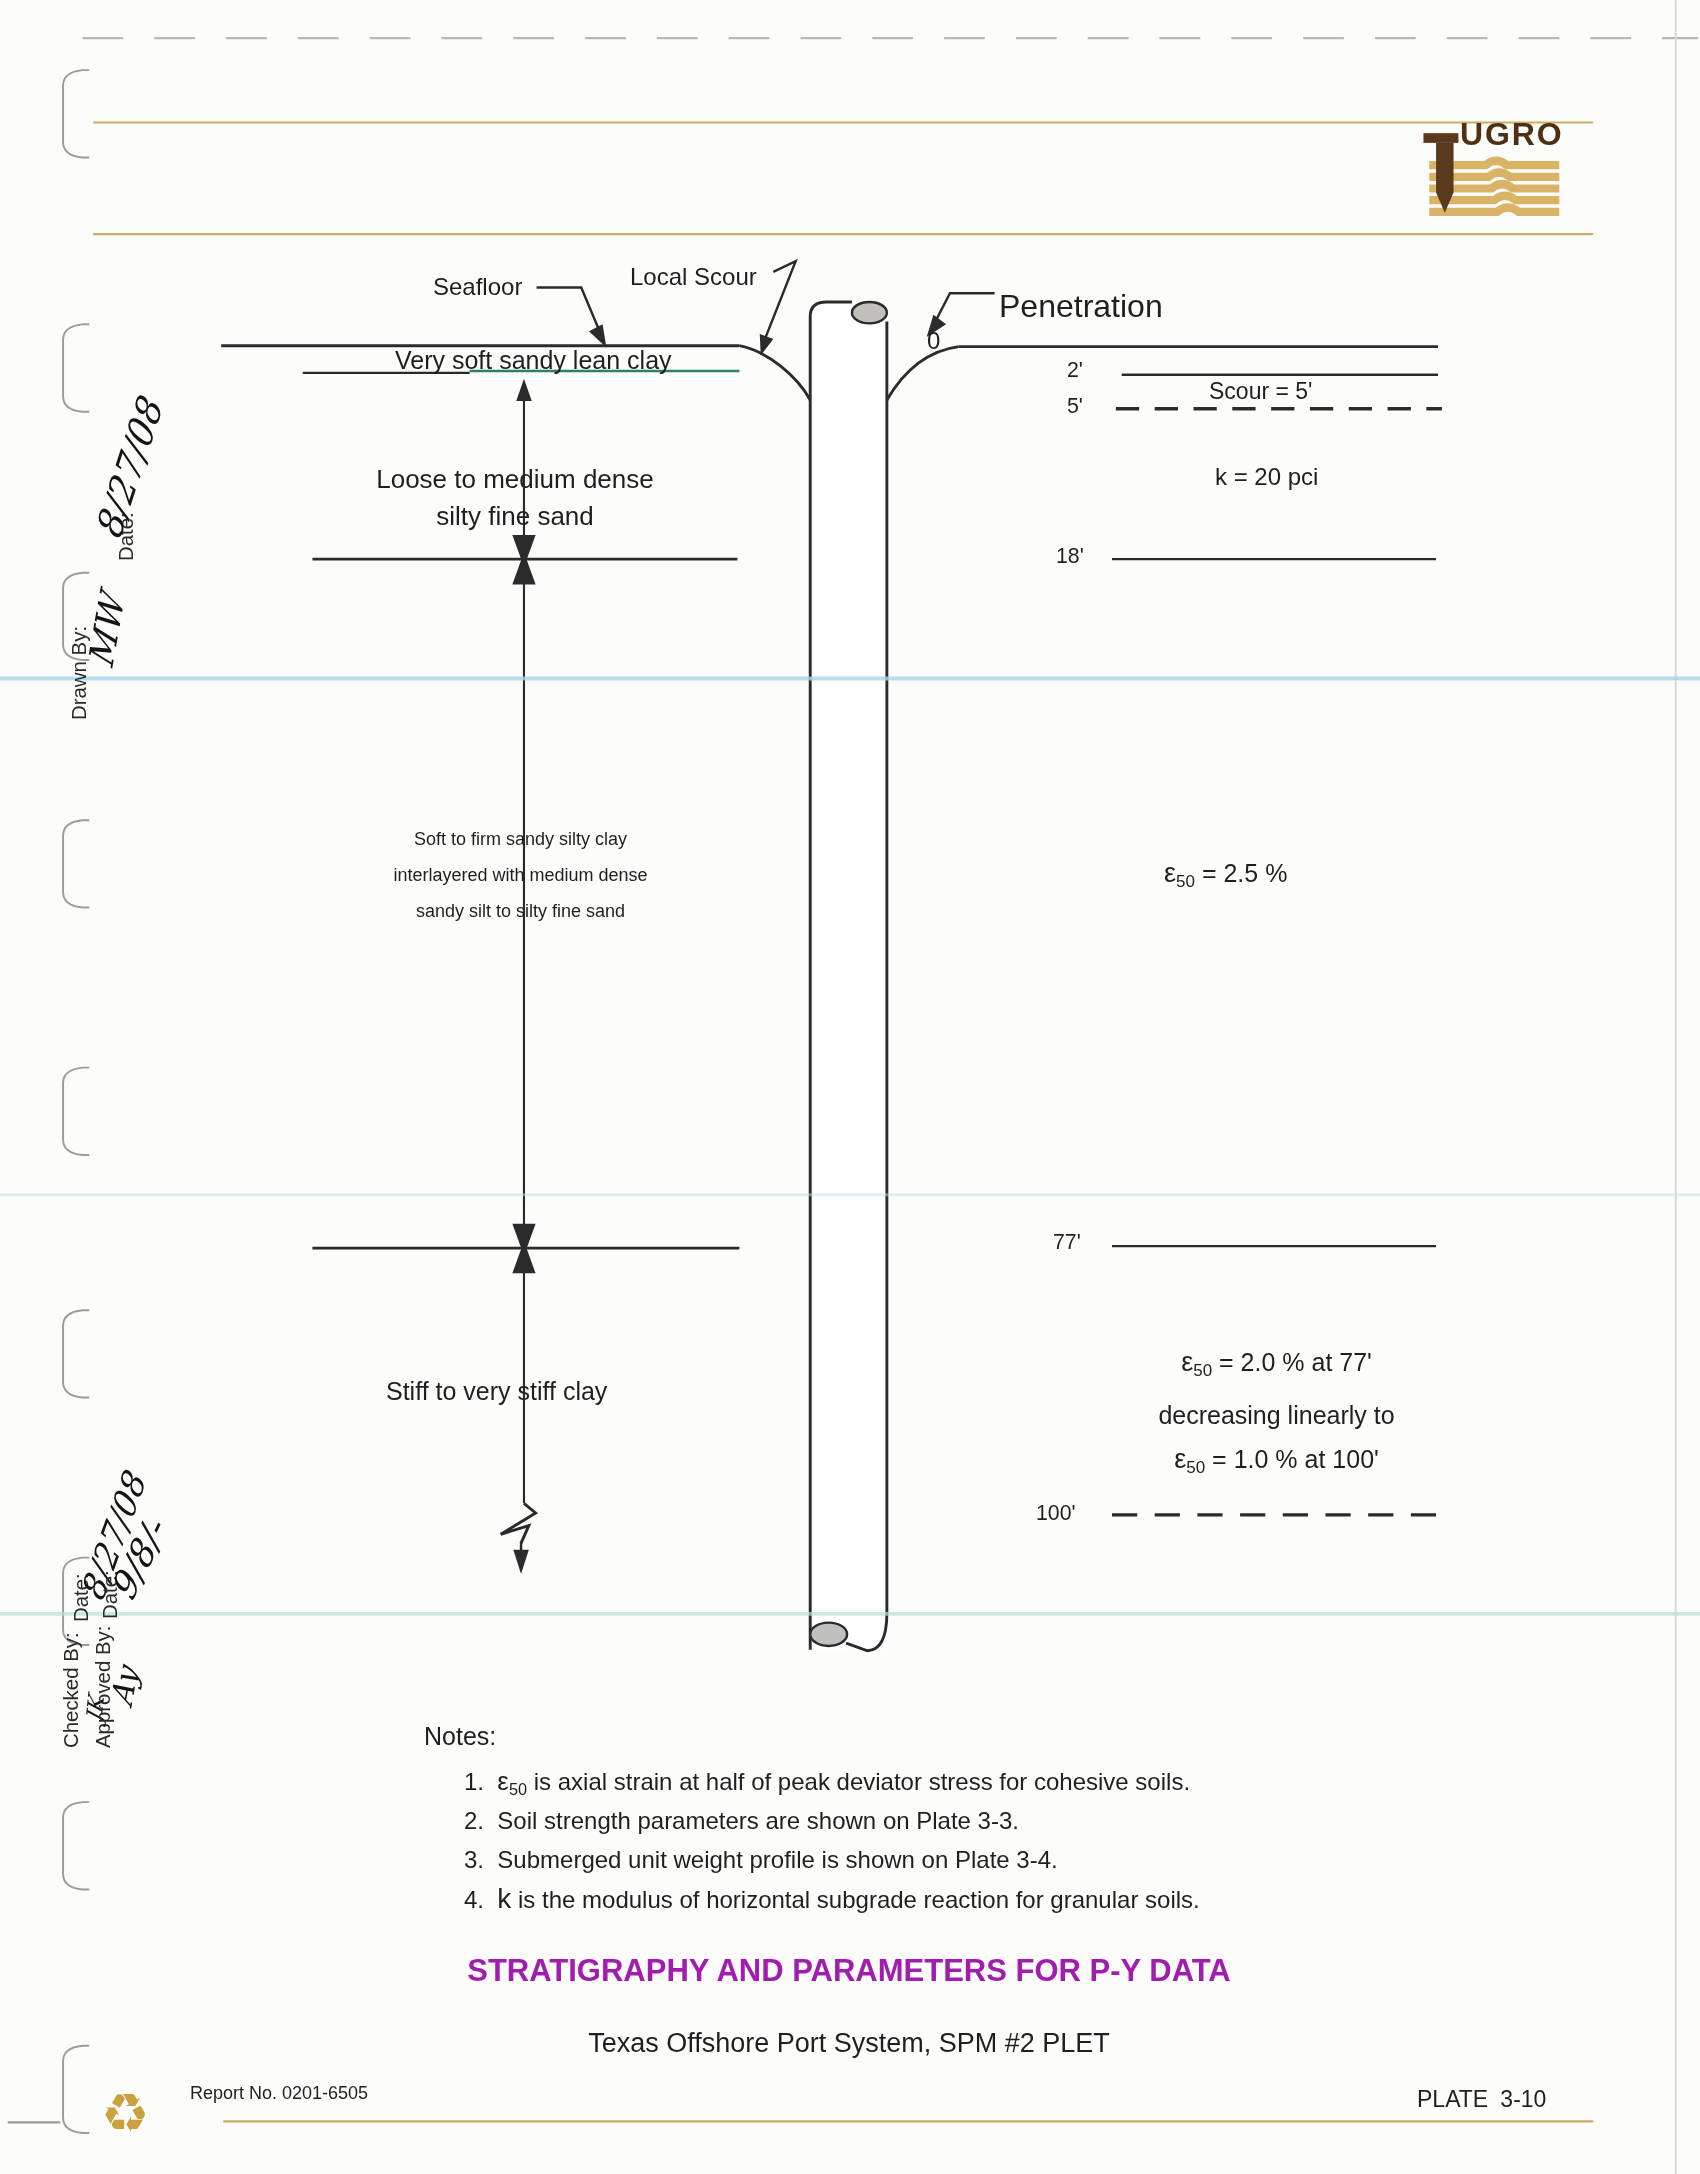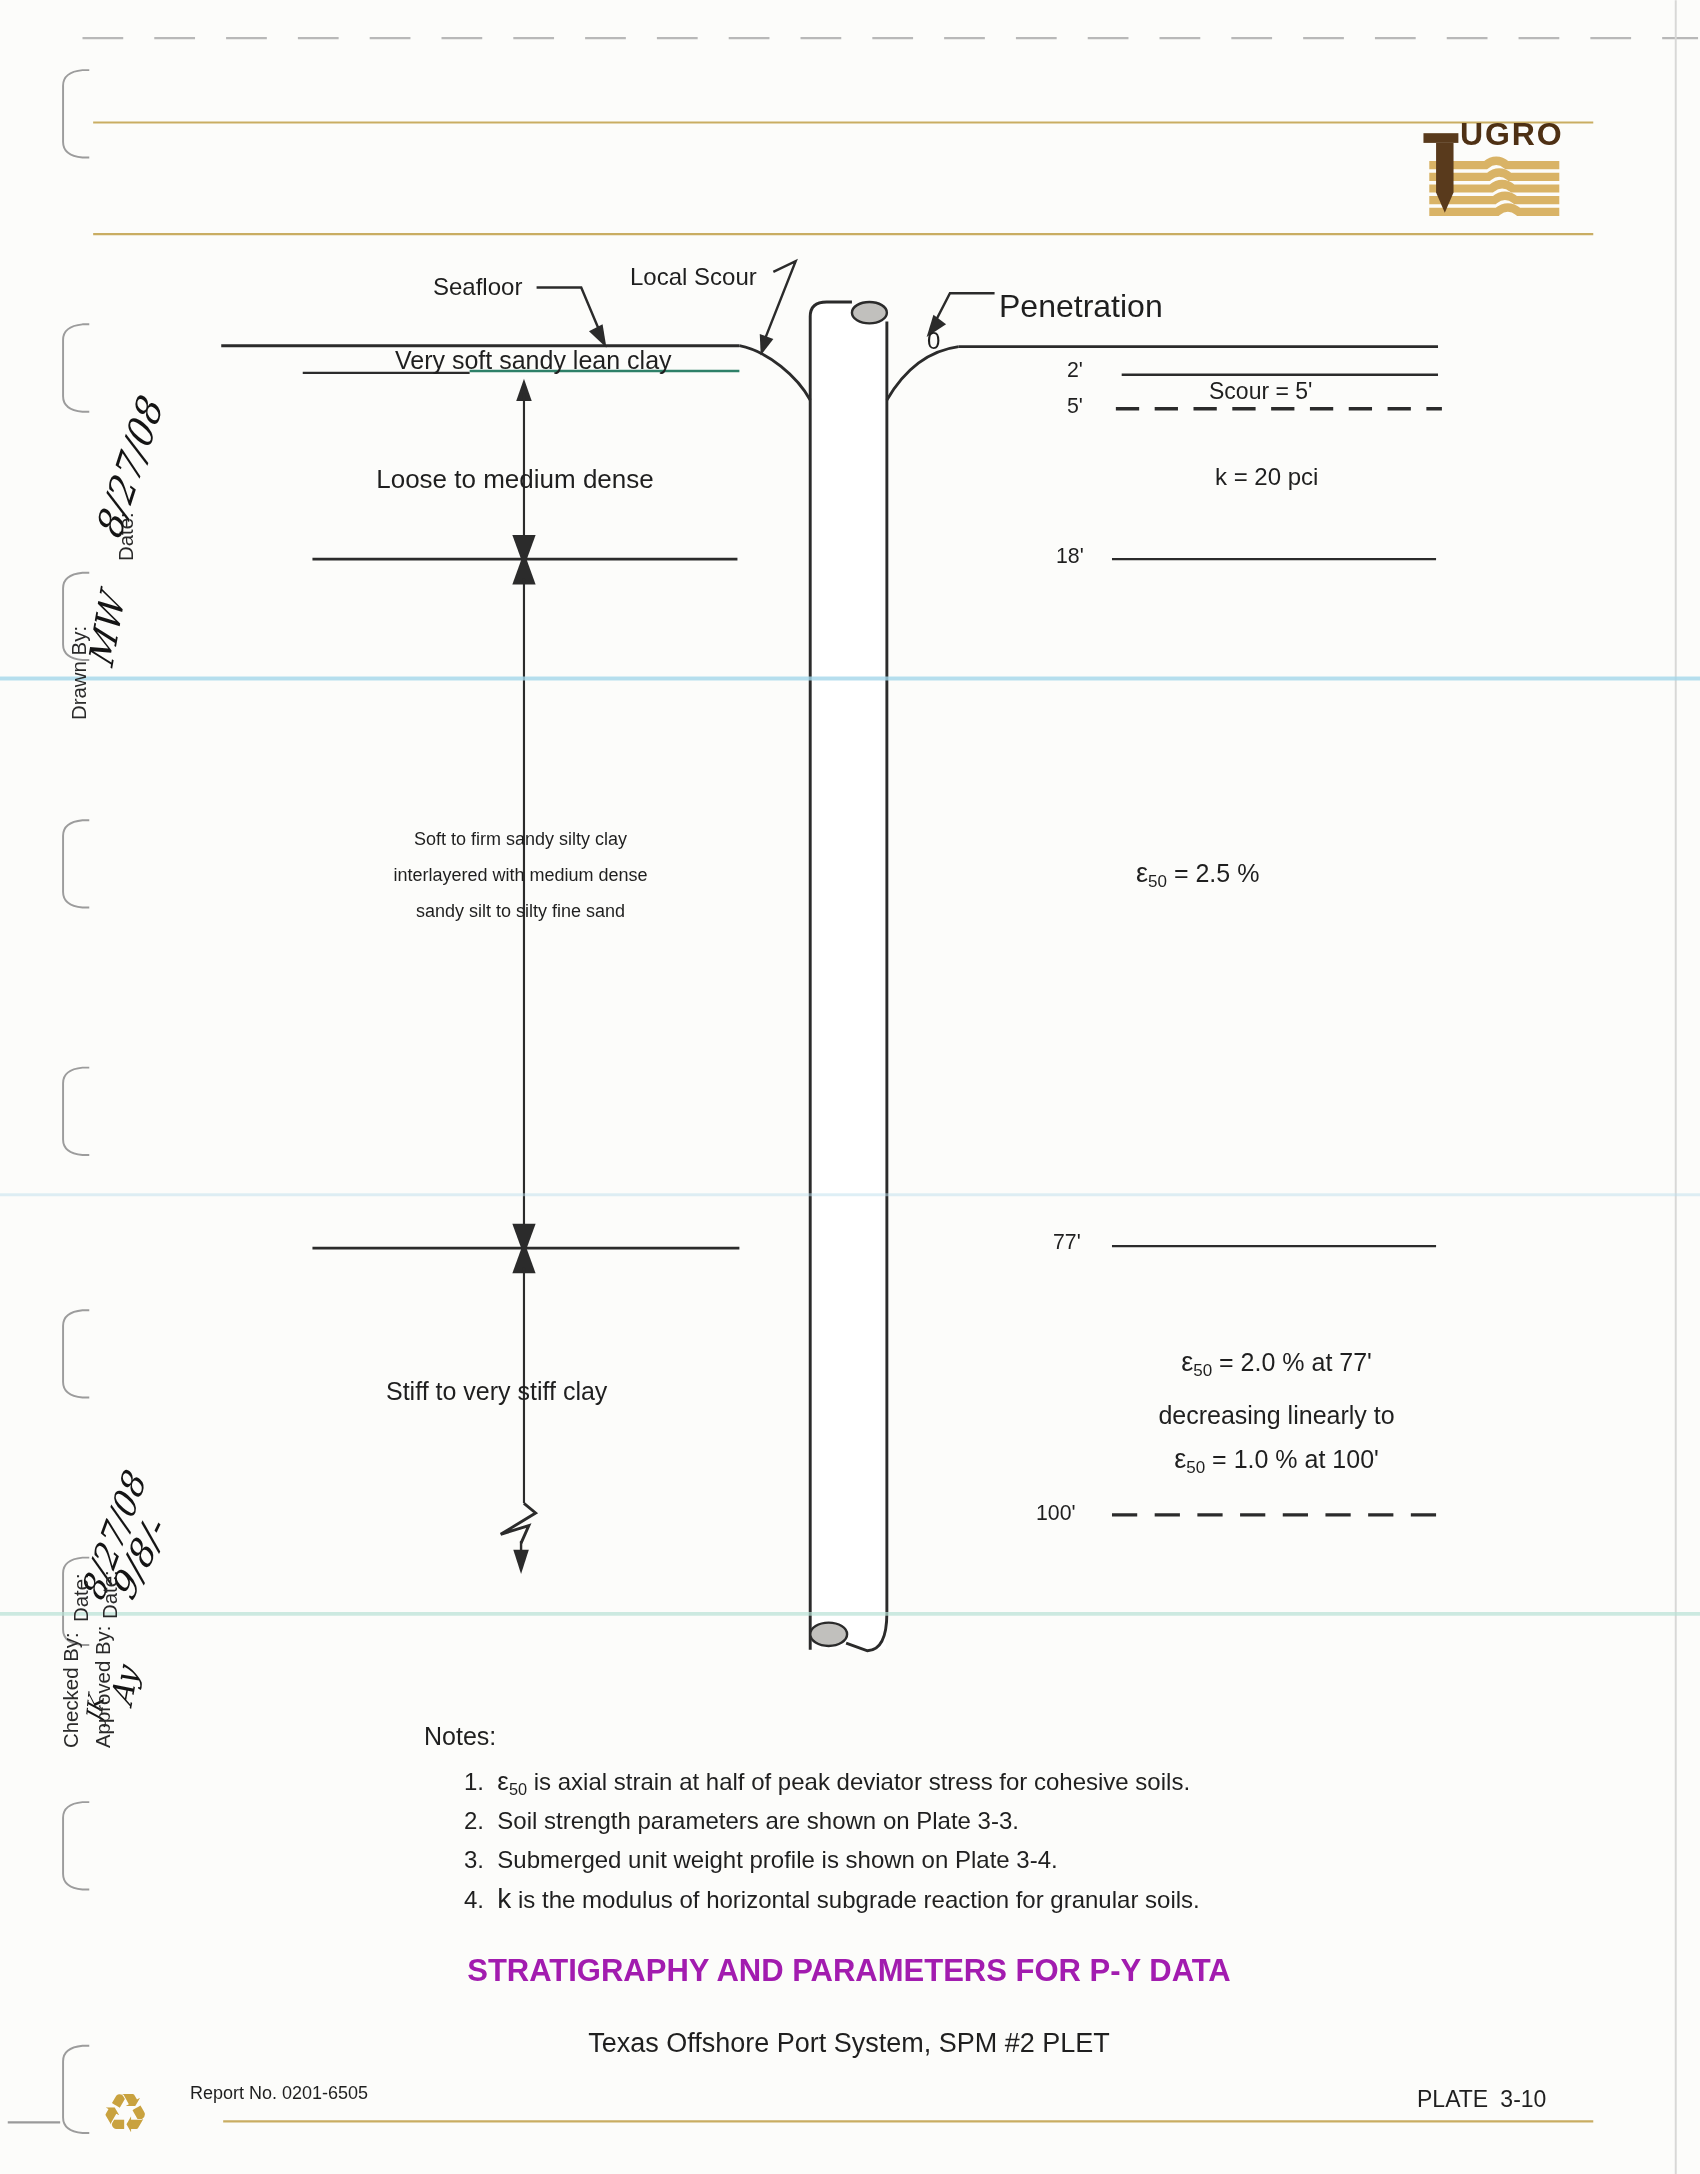--- a/index.html
+++ b/index.html
@@ -117,32 +117,33 @@
   <div class="t" style="left:999px;top:288px;font-size:32px;text-align:right;">Penetration</div>
   <div class="t" style="left:395px;top:346px;font-size:25px;">Very soft sandy lean clay</div>
   <div class="t" style="left:927px;top:327px;font-size:24px;">0</div>
 
   <div class="t" style="left:1067px;top:358px;font-size:21.3px;">2'</div>
   <div class="t" style="left:1209px;top:378px;font-size:23px;">Scour = 5'</div>
   <div class="t" style="left:1067px;top:394px;font-size:21.3px;">5'</div>
 
   <div class="t c" style="left:311px;top:433px;width:408px;font-size:26px;line-height:37px;">
     <div>Loose to medium dense</div>
+    <div>silty fine sand</div>
   </div>
 
   <div class="t" style="left:1215px;top:463px;font-size:24px;">k = 20 pci</div>
   <div class="t" style="left:1056px;top:544px;font-size:21.3px;">18'</div>
 
   <div class="t c" style="left:278px;top:793px;width:485px;font-size:18px;line-height:36px;">
     <div>Soft to firm sandy silty clay</div>
     <div>interlayered with medium dense</div>
     <div>sandy silt to silty fine sand</div>
   </div>
 
-  <div class="t" style="left:1136px;top:858px;font-size:25px;">
+  <div class="t" style="left:1164px;top:858px;font-size:25px;">
     <span class="eps">ε</span><sub class="e">50</sub>
     <span>= 2.5 %</span>
   </div>
 
   <div class="t" style="left:1053px;top:1230px;font-size:21.3px;">77'</div>
 
   <div class="t c" style="left:1097px;top:1312px;width:359px;font-size:25px;line-height:44px;">
     <div>
       <span class="eps">ε</span><sub class="e">50</sub>
       <span>= 2.0 % at 77'</span>

